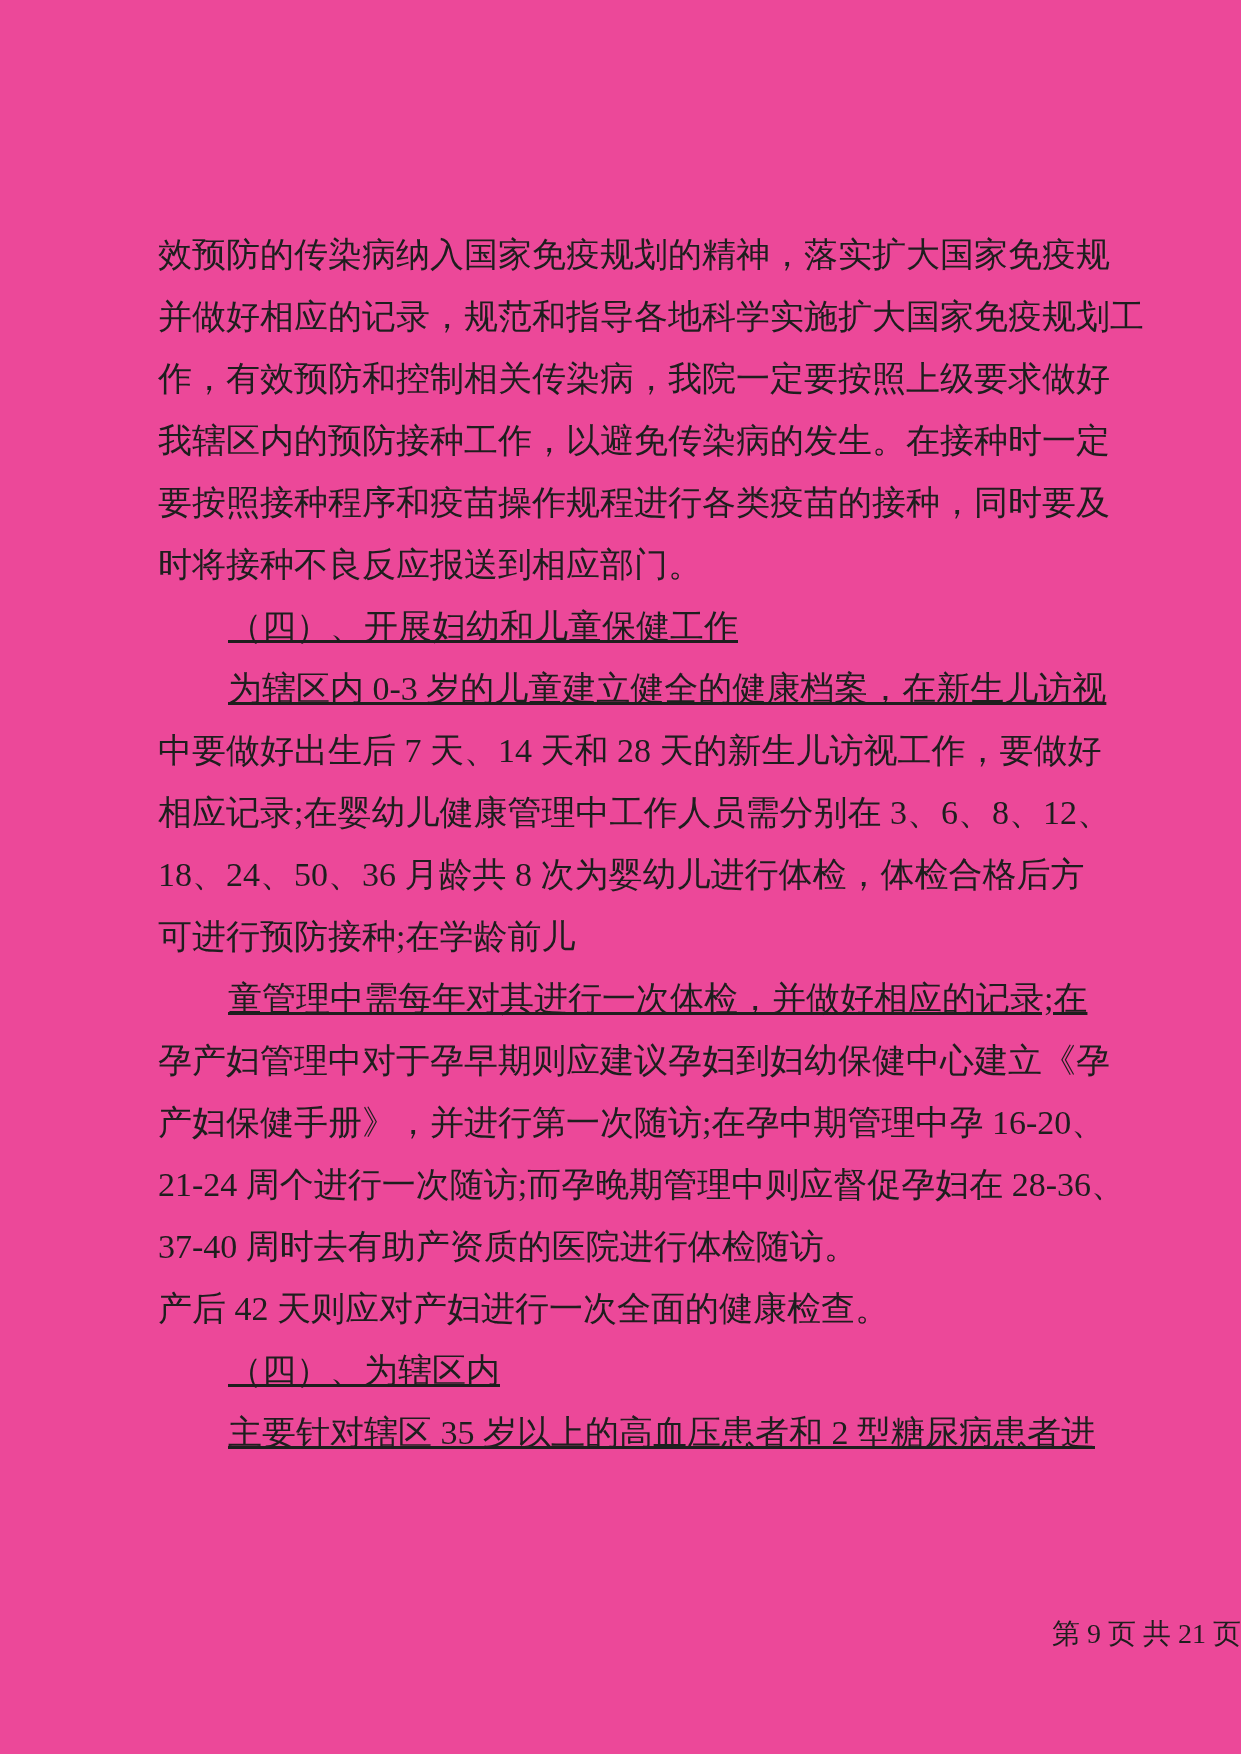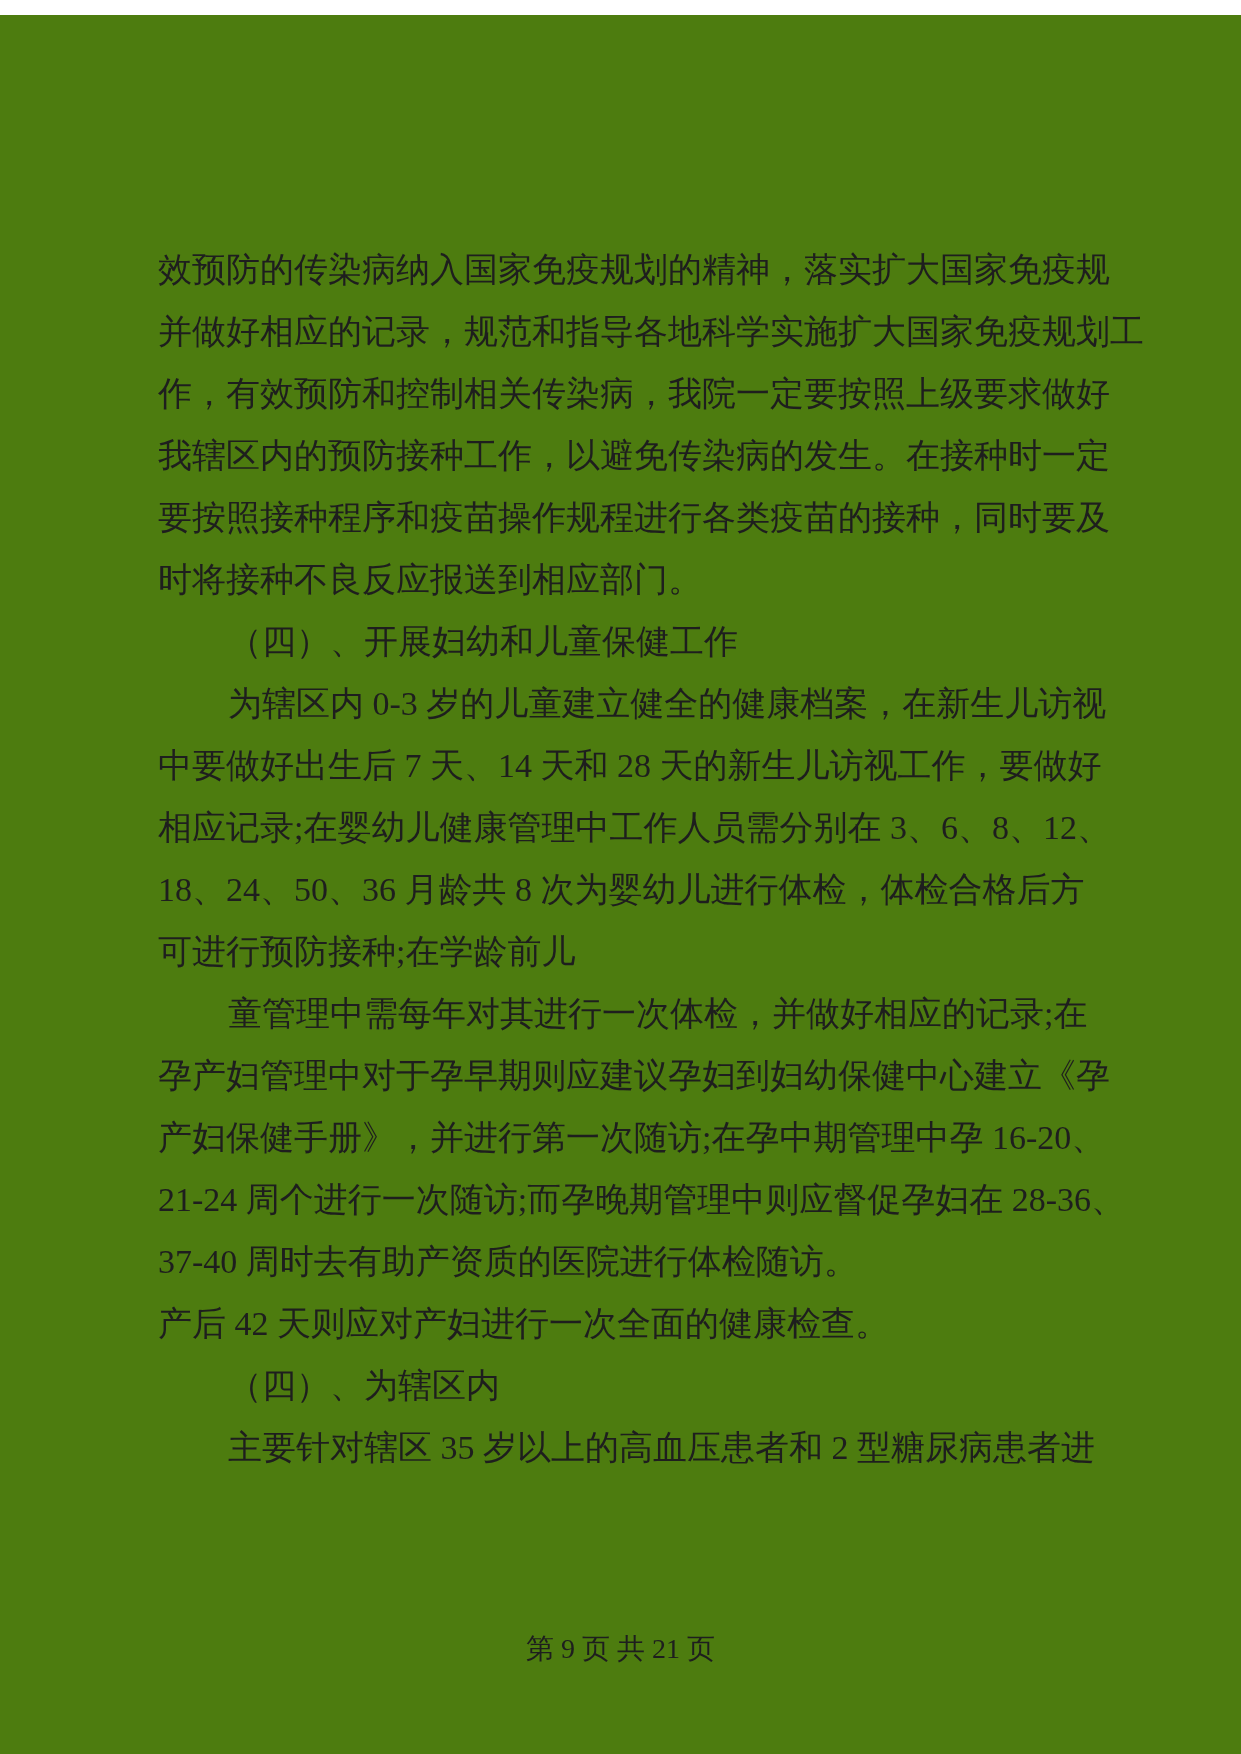--- a/index.html
+++ b/index.html
@@ -11,45 +11,45 @@
     height: 1754px;
     background: #ffffff;
     font-family: "Liberation Serif", "DejaVu Serif", serif;
     color: #1e1e1e;
     position: relative;
     overflow: hidden;
   }
   .page {
     position: absolute;
     inset: 0;
-    background: #4d7c0f;
-    margin-top: 15px;
+    background: #ec4899;
   }
   .body-text {
     position: absolute;
     left: 158px;
     top: 224px;
     width: 952px;
   }
   .line {
     font-size: 34px;
     line-height: 62px;
     height: 62px;
     white-space: nowrap;
     font-weight: 400;
   }
   .line.indent {
     padding-left: 70px;
+    text-decoration: underline;
   }
   .footer {
     position: absolute;
     left: 0;
     top: 1612px;
     width: 100%;
-    text-align: center;
+    text-align: right;
     font-size: 28px;
     line-height: 44px;
   }
 </style>
 </head>
 <body>
 
 <div class="page">
   <div class="body-text">
     <div class="line">效预防的传染病纳入国家免疫规划的精神，落实扩大国家免疫规</div>

